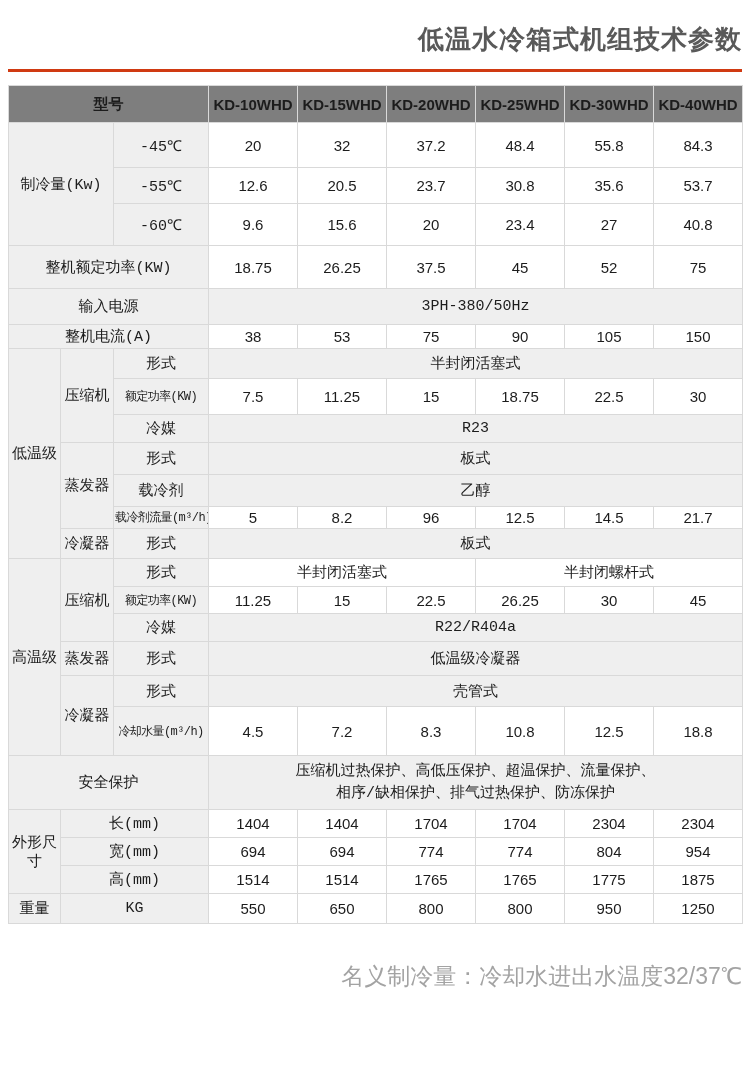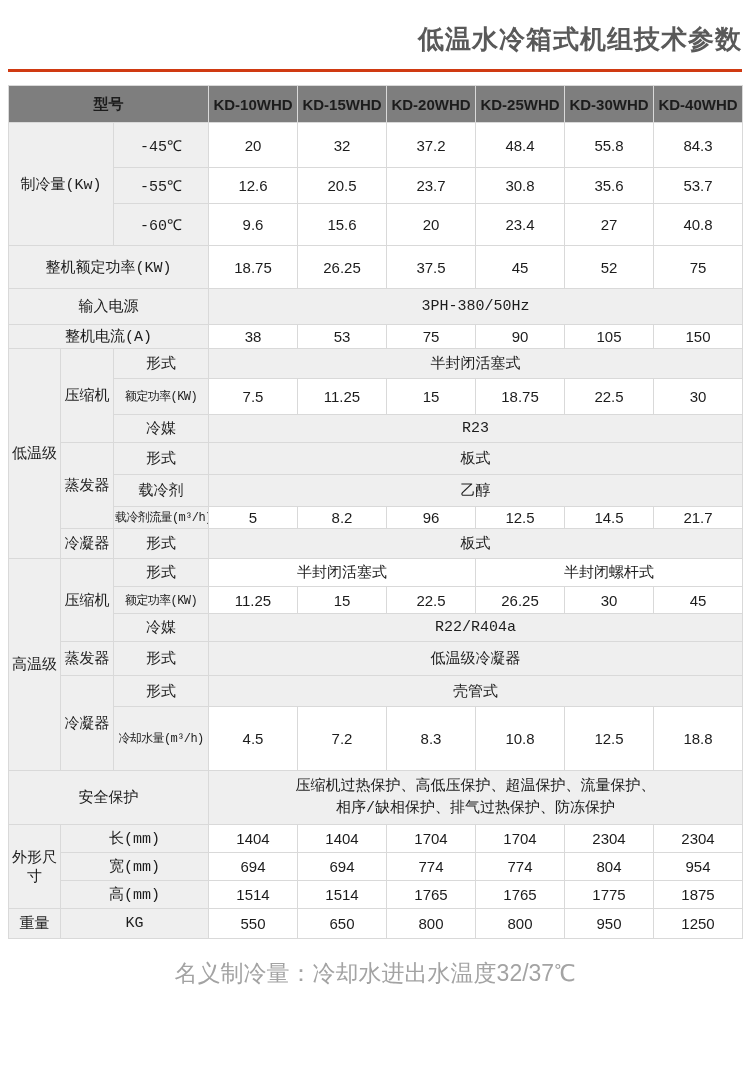--- a/index.html
+++ b/index.html
@@ -34,22 +34,22 @@
     background:#7e7e7e; color:#ffffff; font-weight:bold;
     border:2px solid #ffffff; border-top:none;
     font-size:15px;
   }
   td.lbl { background:#efefef; color:#2b2b2b;font-family:Liberation Mono, monospace; }
   td.sec { background:#efefef; color:#2b2b2b; }
   td.val { background:#ffffff; }
   td.small { font-size:12px; letter-spacing:-0.6px; white-space:nowrap; }
   td.safety-cell { font-size:15px; line-height:22px; }
   .footnotes {
-    margin:18px 8px 0 8px;
-    text-align:center;
+    margin:36px 8px 0 8px;
+    text-align:right;
     color:#a3a3a3; font-size:23px; line-height:33px;
   }
 </style>
 </head>
 <body>
 
 <div class="page">
 
   <div class="title">低温水冷箱式机组技术参数</div>
   <div class="accent-line"></div>
@@ -198,21 +198,21 @@
     <tr style="height:34px">
       <td class="lbl">蒸发器</td>
       <td class="lbl">形式</td>
       <td class="lbl" colspan="6">低温级冷凝器</td>
     </tr>
     <tr style="height:31px">
       <td class="lbl" rowspan="2">冷凝器</td>
       <td class="lbl">形式</td>
       <td class="lbl" colspan="6">壳管式</td>
     </tr>
-    <tr style="height:64px">
+    <tr style="height:49px">
       <td class="lbl small">冷却水量(m³/h)</td>
       <td class="val">4.5</td>
       <td class="val">7.2</td>
       <td class="val">8.3</td>
       <td class="val">10.8</td>
       <td class="val">12.5</td>
       <td class="val">18.8</td>
     </tr>
 
     <tr style="height:54px">

